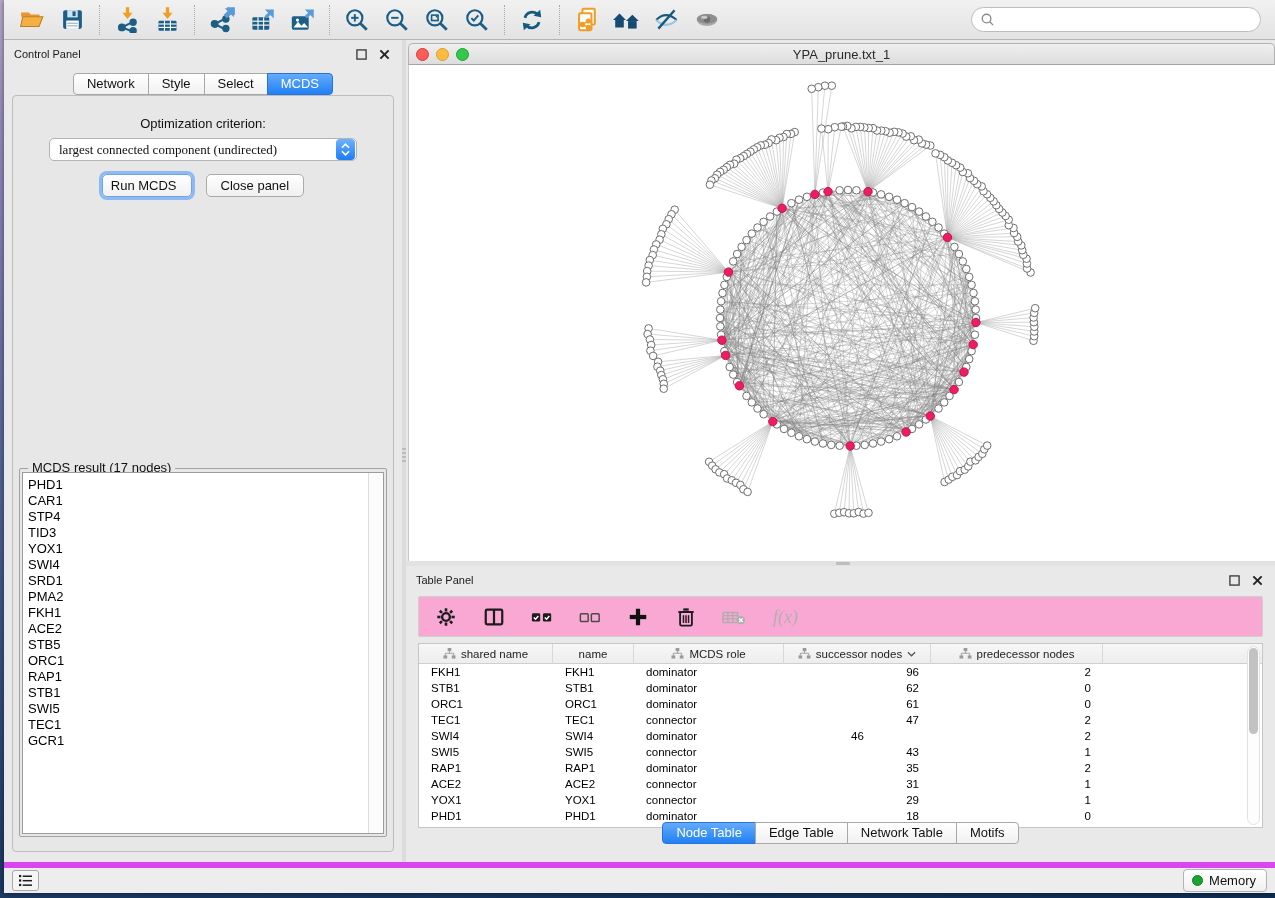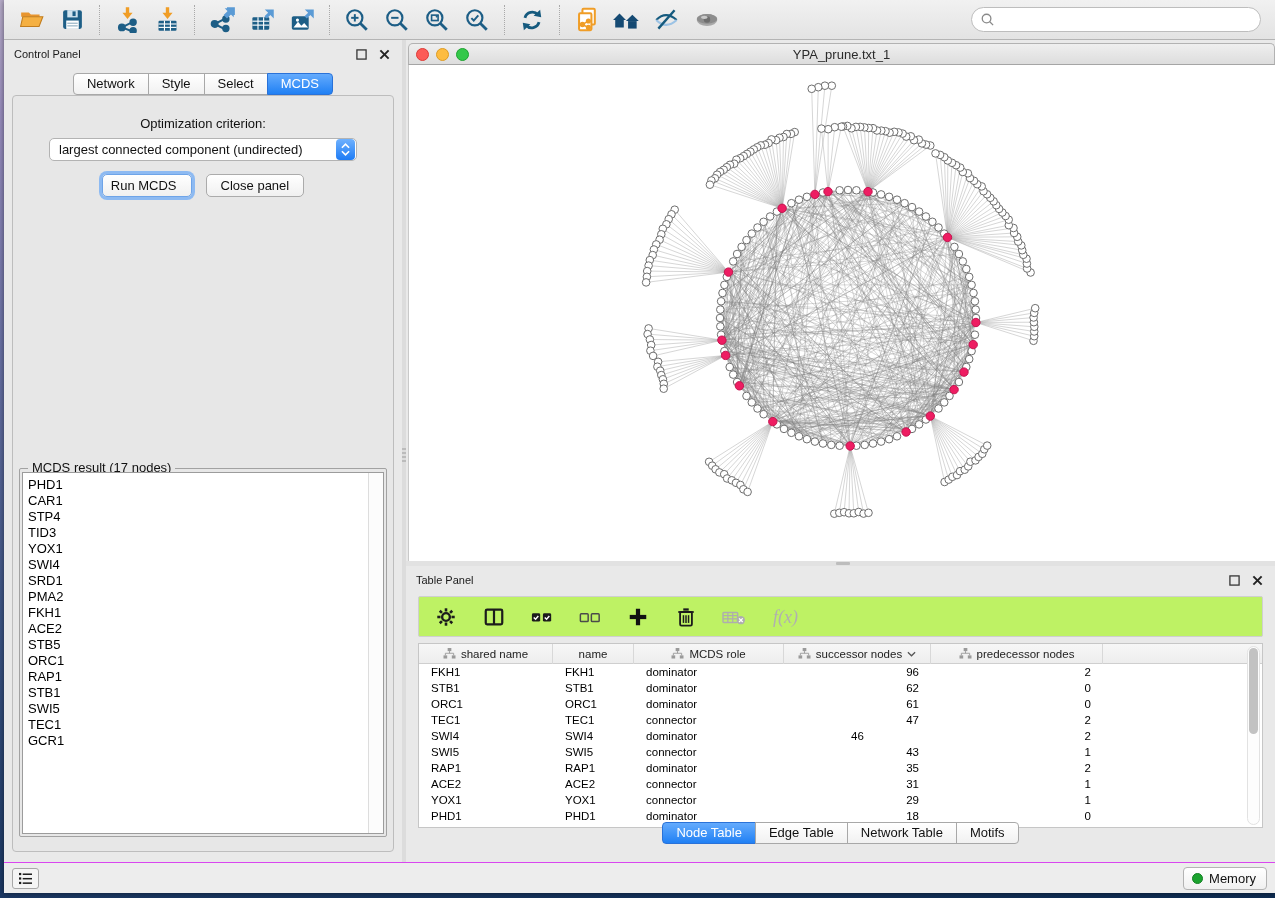--- a/index.html
+++ b/index.html
@@ -24,21 +24,21 @@
   .mini-ic { width:15px; height:15px; display:flex; align-items:center; justify-content:center; margin-left:8px; cursor:pointer; }
   .cp-tabs { position:absolute; top:33px; left:0; right:0; display:flex; justify-content:center; }
   .tab { height:22px; line-height:20px; padding:0 13px; font-size:13px; color:#111;
     background:linear-gradient(#ffffff,#f1f1f1); border:1px solid #a8a8a8; margin-left:-1px; cursor:pointer; }
   .tab:first-child { border-radius:4px 0 0 4px; margin-left:0; }
   .tab:last-child  { border-radius:0 4px 4px 0; }
   .tab.active { background:linear-gradient(#64abfd,#2080f4); border-color:#2a72d8; color:#fff; }
   .cp-pane { position:absolute; top:55px; left:8px; right:8px; bottom:10px; background:#e7e7e7; border:1px solid #bdbdbd; border-radius:4px; }
   .opt-label { position:absolute; top:20px; left:0; right:0; text-align:center; font-size:13px; color:#111; }
   .dropdown { position:absolute; top:42px; left:36px; right:36px; height:23px; background:#fff; border:1px solid #b3b3b3; border-radius:5px; display:flex; align-items:center; cursor:pointer; }
-  .dropdown .dd-text { flex:1; font-size:13px; color:#111; padding-left:9px; white-space:nowrap; overflow:hidden; }
+  .dropdown .dd-text { flex:1; font-size:13px; color:#111; padding-left:9px; white-space:nowrap; overflow:hidden;font-family:Liberation Serif, serif; }
   .dd-stepper { width:19px; height:21px; border-radius:4px; background:linear-gradient(#6fb1fe,#1e7cf5); display:flex; flex-direction:column; align-items:center; justify-content:center; gap:1px; margin-right:1px; }
   .btn-row { position:absolute; top:78px; left:0; right:0; display:flex; justify-content:center; gap:14px; }
   .pbtn { height:23px; padding:0 14px; font-size:13px; color:#111; background:linear-gradient(#ffffff,#f0f0f0); border:1px solid #ababab; border-radius:5px; cursor:pointer; font-family:"Liberation Sans",sans-serif; }
   .pbtn.focused { box-shadow:0 0 0 3px rgba(82,157,250,.6); border-color:#6ea4e8;padding-left:8px; }
   .groupbox { position:absolute; left:6px; right:6px; top:372px; bottom:14px; border:1px solid #a2a2a2; border-radius:2px; }
   .groupbox .legend { position:absolute; top:-9px; left:8px; background:#e7e7e7; padding:0 4px; font-size:13px; color:#111; }
   .listbox { position:absolute; left:2px; right:2px; top:3px; bottom:2px; background:#fff; border:1px solid #9c9c9c; overflow:hidden; }
   .listbox .items { position:absolute; left:5px; top:4px; right:20px; }
   .list-item { font-size:13px; line-height:16px; color:#000; white-space:nowrap; }
   .list-sb { position:absolute; top:0; bottom:0; right:0; width:15px; background:#fcfcfc; border-left:1px solid #ddd; }
@@ -56,34 +56,34 @@
   .light { width:13px; height:13px; border-radius:50%; margin-right:7px; flex:0 0 auto; cursor:pointer; }
   .light.red    { background:#fc5b57; border:1px solid #dd3b36; }
   .light.yellow { background:#fdbc40; border:1px solid #de9b22; }
   .light.green  { background:#34c84a; border:1px solid #1da32f; }
   .frame-title { position:absolute; left:0; right:0; text-align:center; font-size:13px; color:#2b2b2b; pointer-events:none; }
   .net-canvas { position:absolute; top:25px; left:0; right:0; bottom:0; background:#fff; border-left:1px solid #c9c9c9; }
   .net-canvas svg { position:absolute; left:0; top:0; }
 
   
   .table-panel { position:absolute; left:402px; right:0; top:566px; bottom:31px; background:#e9e9e9; }
-  .tp-toolbar { position:absolute; top:30px; left:12px; right:12px; height:41px; background:#bef264; border:1px solid #cfcfcf; border-radius:2px; display:flex; align-items:center; padding:0 14px; gap:22px; }
+  .tp-toolbar { position:absolute; top:30px; left:12px; right:12px; height:41px; background:#f9a8d4; border:1px solid #cfcfcf; border-radius:2px; display:flex; align-items:center; padding:0 14px; gap:22px; }
   .tp-ic { width:26px; height:26px; display:flex; align-items:center; justify-content:center; background:none; border:none; cursor:pointer; }
   .table-area { position:absolute; left:12px; right:12px; top:77px; bottom:34px; background:#fff; border:1px solid #c6c6c6; overflow:hidden; }
   .thead { display:flex; height:20px; background:linear-gradient(#f7f7f7,#ededed); border-bottom:1px solid #cfcfcf; }
   .th { display:flex; align-items:center; justify-content:center; gap:5px; font-size:11.5px; color:#222; border-right:1px solid #d8d8d8; height:20px; cursor:pointer; }
   .tbody { }
   .tr { display:flex; height:16px; cursor:default; }
   .td { font-size:11.5px; color:#000; line-height:16px; padding:0 12px; white-space:nowrap; overflow:hidden; }
   .table-sb { position:absolute; top:2px; bottom:2px; right:2px; width:13px; background:#fdfdfd; border:1px solid #e2e2e2; border-radius:7px; }
   .table-sb .thumb { position:absolute; left:1px; right:1px; top:1px; height:86px; background:#c2c2c2; border-radius:6px; }
   .tp-tabs { position:absolute; bottom:18px; left:0; right:0; display:flex; justify-content:center; }
 
   
-  .status-bar { position:absolute; left:0; right:0; bottom:0; height:31px; background:#ededed; border-top:1px solid #d946ef; display:flex; align-items:center; padding:0 8px; }
+  .status-bar { position:absolute; left:0; right:0; bottom:0; height:31px; background:#ededed; border-top:6px solid #d946ef; display:flex; align-items:center; padding:0 8px; }
   .sb-btn { width:27px; height:21px; background:#f5f5f5; border:1px solid #a8a8a8; border-radius:3px; display:flex; align-items:center; justify-content:center; cursor:pointer; }
   .memory-btn { margin-left:auto; height:23px; padding:0 10px 0 8px; background:linear-gradient(#ffffff,#f0f0f0); border:1px solid #b3b3b3; border-radius:4px; display:flex; align-items:center; gap:6px; font-size:13px; color:#111; cursor:pointer; }
   .mem-dot { width:11px; height:11px; border-radius:50%; background:#1ba32f; border:1px solid #128022; }
 </style>
 </head>
 <body>
 
 <div class="window">
 
   <div class="toolbar">

